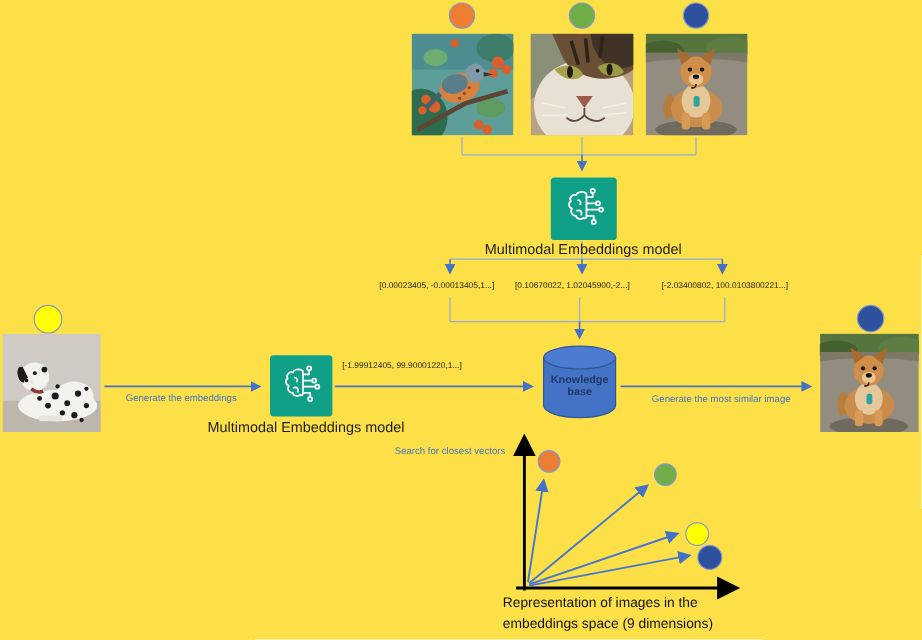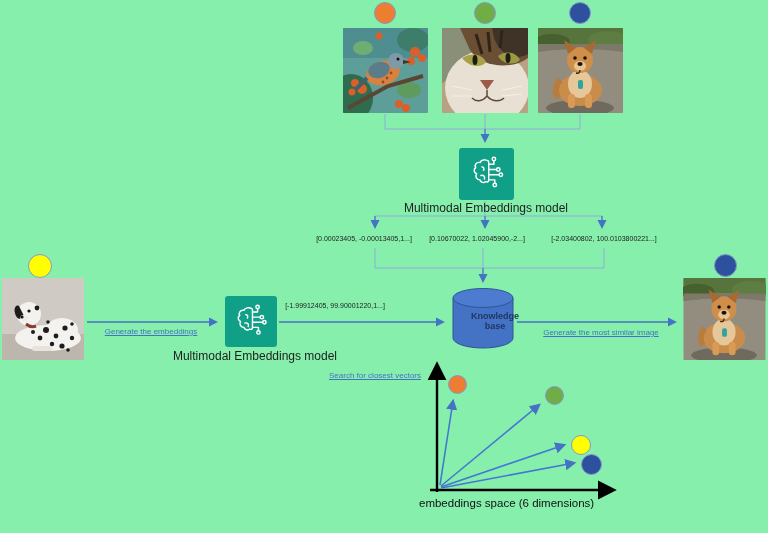--- a/index.html
+++ b/index.html
@@ -1,39 +1,39 @@
 <!DOCTYPE html>
 <html><head>
 <meta charset="utf-8">
 <style>
   * { margin:0; padding:0; box-sizing:border-box; }
   html,body { background:#ffffff; }
   body { font-family:"Liberation Sans", sans-serif; }
-  .canvas { position:relative; width:768px; height:533px; background:#86efac; overflow:hidden; }
+  .canvas { position:relative; width:768px; height:533px; background:#fde047; overflow:hidden; }
   svg.overlay { position:absolute; left:0; top:0; width:768px; height:533px; pointer-events:none; }
 
   .dot { position:absolute; border-radius:50%; border:1.3px solid #8399cc; }
 
   .photo { position:absolute; overflow:hidden; border-radius:1px; }
   .photo svg { display:block; }
 
   .model-icon { position:absolute; background:#10A088; border-radius:3px;
                 display:flex; align-items:center; justify-content:center; }
   .model-icon svg { width:80%; height:80%; }
 
   .lbl-model { position:absolute; font-size:12px; color:#1d1d1d; white-space:nowrap;
                transform:translateX(-50%); }
   .vec { position:absolute; font-size:7px; color:#222; white-space:nowrap;
          transform:translateX(-50%); letter-spacing:0px; }
   .lbl-blue { position:absolute; font-size:8px; color:#4472C4; white-space:nowrap;
-              transform:translateX(-50%);text-decoration:underline; }
+              transform:translateX(-50%); }
 
   .kb { position:absolute; }
   .kb-text { position:absolute; width:64px; text-align:center; font-size:9px;
-             font-weight:bold; color:#1F3864; line-height:10px;margin-left:12px; }
+             font-weight:bold; color:#1F3864; line-height:10px; }
 
   .caption { position:absolute; font-size:11.5px; color:#111; line-height:16.5px; }
 </style>
 </head>
 <body>
 
 <div class="canvas">
 
   <svg class="overlay">
     <defs>
@@ -266,16 +266,17 @@
       <rect x="47" y="66" width="7" height="14" rx="3" fill="#d99a55"></rect>
     </svg>
   </div>
 
   <div class="dot" style="left: 448px; top: 375px; width: 19px; height: 19px; background-color: rgb(237, 125, 49);"></div>
   <div class="dot" style="left: 545px; top: 386px; width: 19px; height: 19px; background-color: rgb(112, 173, 71);"></div>
   <div class="dot" style="left: 571px; top: 435px; width: 20px; height: 20px; background-color: rgb(255, 255, 0);"></div>
   <div class="dot" style="left: 581px; top: 454px; width: 21px; height: 21px; background-color: rgb(46, 81, 158);"></div>
 
   <div class="caption" style="left:419px; top:495px;">
-    <div>embeddings space (6 dimensions)</div>
+    <div>Representation of images in the</div>
+    <div>embeddings space (9 dimensions)</div>
   </div>
 
 </div>
 
 </body></html>

